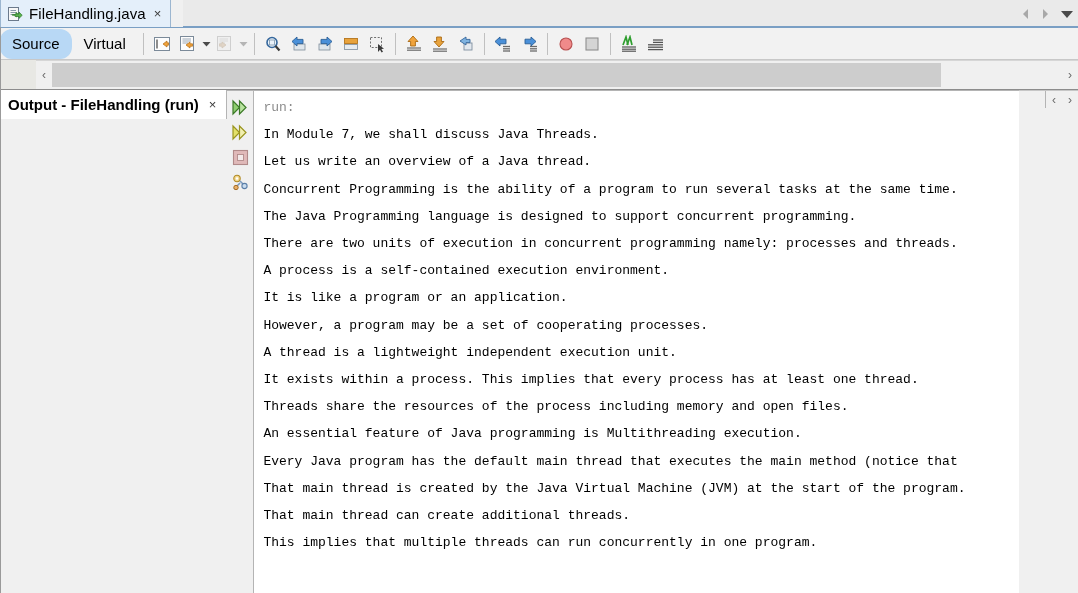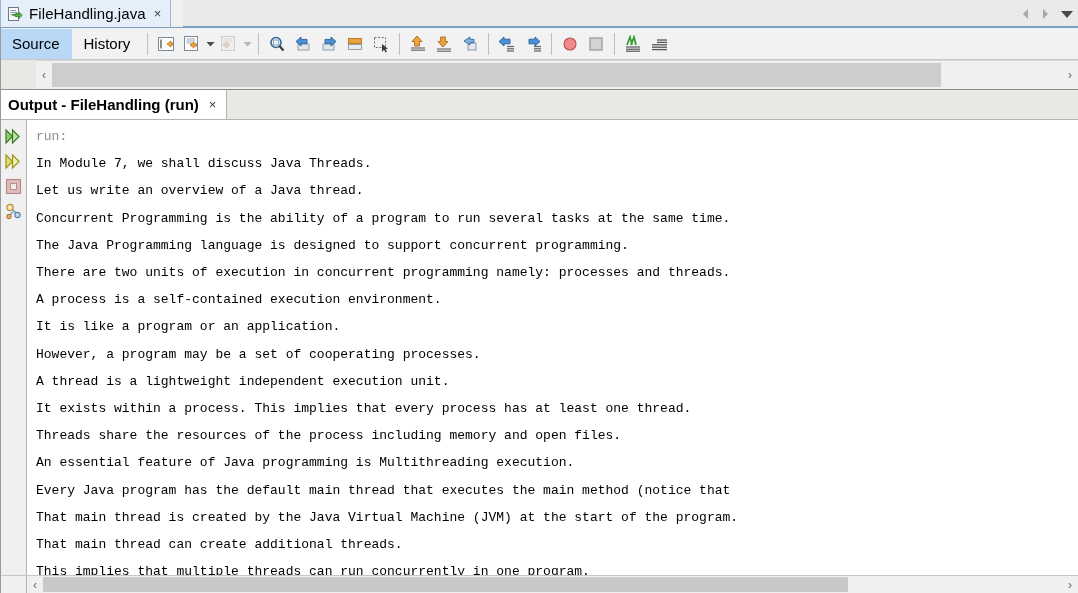--- a/index.html
+++ b/index.html
@@ -86,21 +86,21 @@
     align-items: center;
     border-bottom: 1px solid #c8c8c8;
   }
   .mode-tab {
     height: 30px;
     display: flex; align-items: center;
     padding: 0 12px;
     font-size: 15px;
     color: #000;
   }
-  .mode-tab.active { background: #b8d8f5; }
+  .mode-tab.active { background: #b8d8f5; border-radius: 12px; }
   .tb-sep {
     width: 1px; height: 22px;
     background: #c0c0c0;
     margin: 0 5px;
   }
   .tb-btn {
     width: 24px; height: 24px;
     display: flex; align-items: center; justify-content: center;
     margin: 0 1px;
   }
@@ -136,21 +136,20 @@
   .hs-thumb {
     position: absolute; top: 2px; bottom: 2px;
     background: #cdcdcd;
   }
 
   
   .output-window {
     flex: 1 1 auto;
     background: #f0f0f0;
     display: flex;
-    flex-direction: column;
     min-height: 0;
     position: relative;
   }
   .output-tabstrip {
     height: 29px;
     display: flex; align-items: stretch;
     background: #e8e8e4;
     flex: 0 0 auto;
   }
   .output-tab {
@@ -277,21 +276,21 @@
         </span>
       </div>
     </div>
 
     <div class="toolbar-row">
 
       <div class="mode-tab active">
         <span>Source</span>
       </div>
       <div class="mode-tab">
-        <span>History</span>
+        <span>Virtual</span>
       </div>
 
       <div class="tb-sep"></div>
 
       <div class="tb-btn">
         <svg width="18" height="18" viewBox="0 0 18 18">
           <rect x="1.5" y="2.5" width="15" height="13" fill="#fdfdfd" stroke="#7b8a99"></rect>
           <line x1="4" y1="4.5" x2="4" y2="13.5" stroke="#444" stroke-width="1.2"></line>
           <path d="M14 6 L10 9 L14 12 L14 10.2 L15.5 10.2 L15.5 7.8 L14 7.8 Z" fill="#f0a33c" stroke="#b36b12" stroke-width="0.7"></path>
         </svg>

